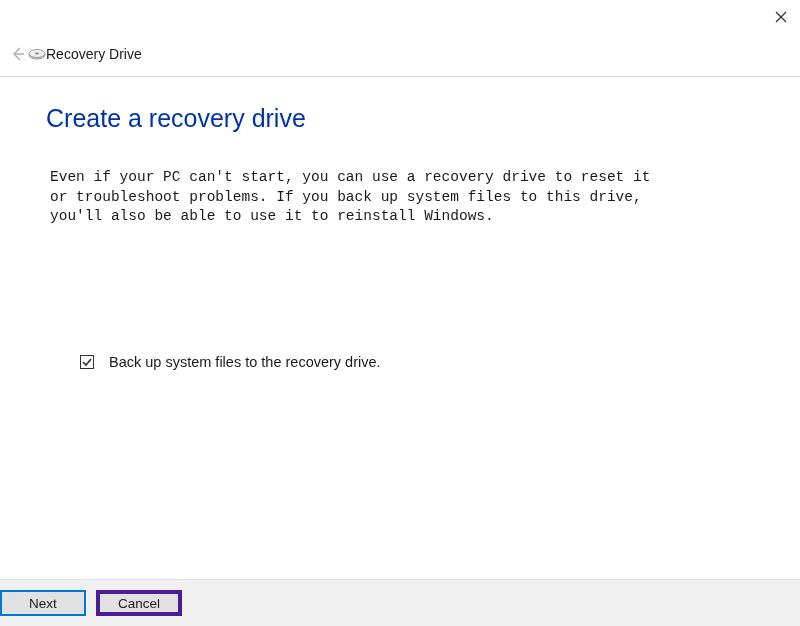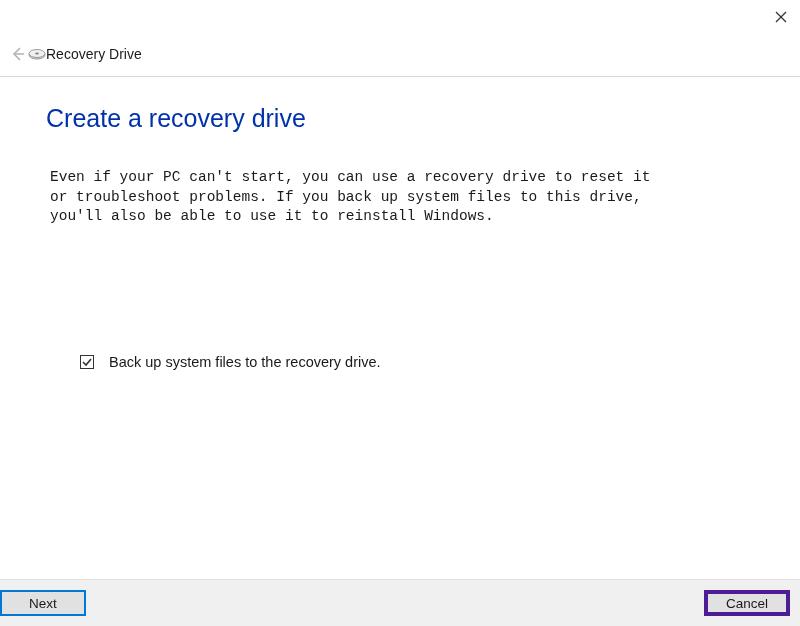--- a/index.html
+++ b/index.html
@@ -127,21 +127,21 @@
       background: #e0e0e0;
     }
     .footer-bar {
       position: absolute;
       bottom: 0;
       left: 0;
       width: 100%;
       height: 46px;
       background: #f0f0f0;
       display: flex;
-      justify-content: space-between;
+      justify-content: flex-start;
       align-items: center;
       padding-right: 10px;
       gap: 10px;
     }
     .btn {
       width: 86px;
       height: 26px;
       font-size: 13.5px;
       font-family: inherit;
       color: #1a1a1a;

